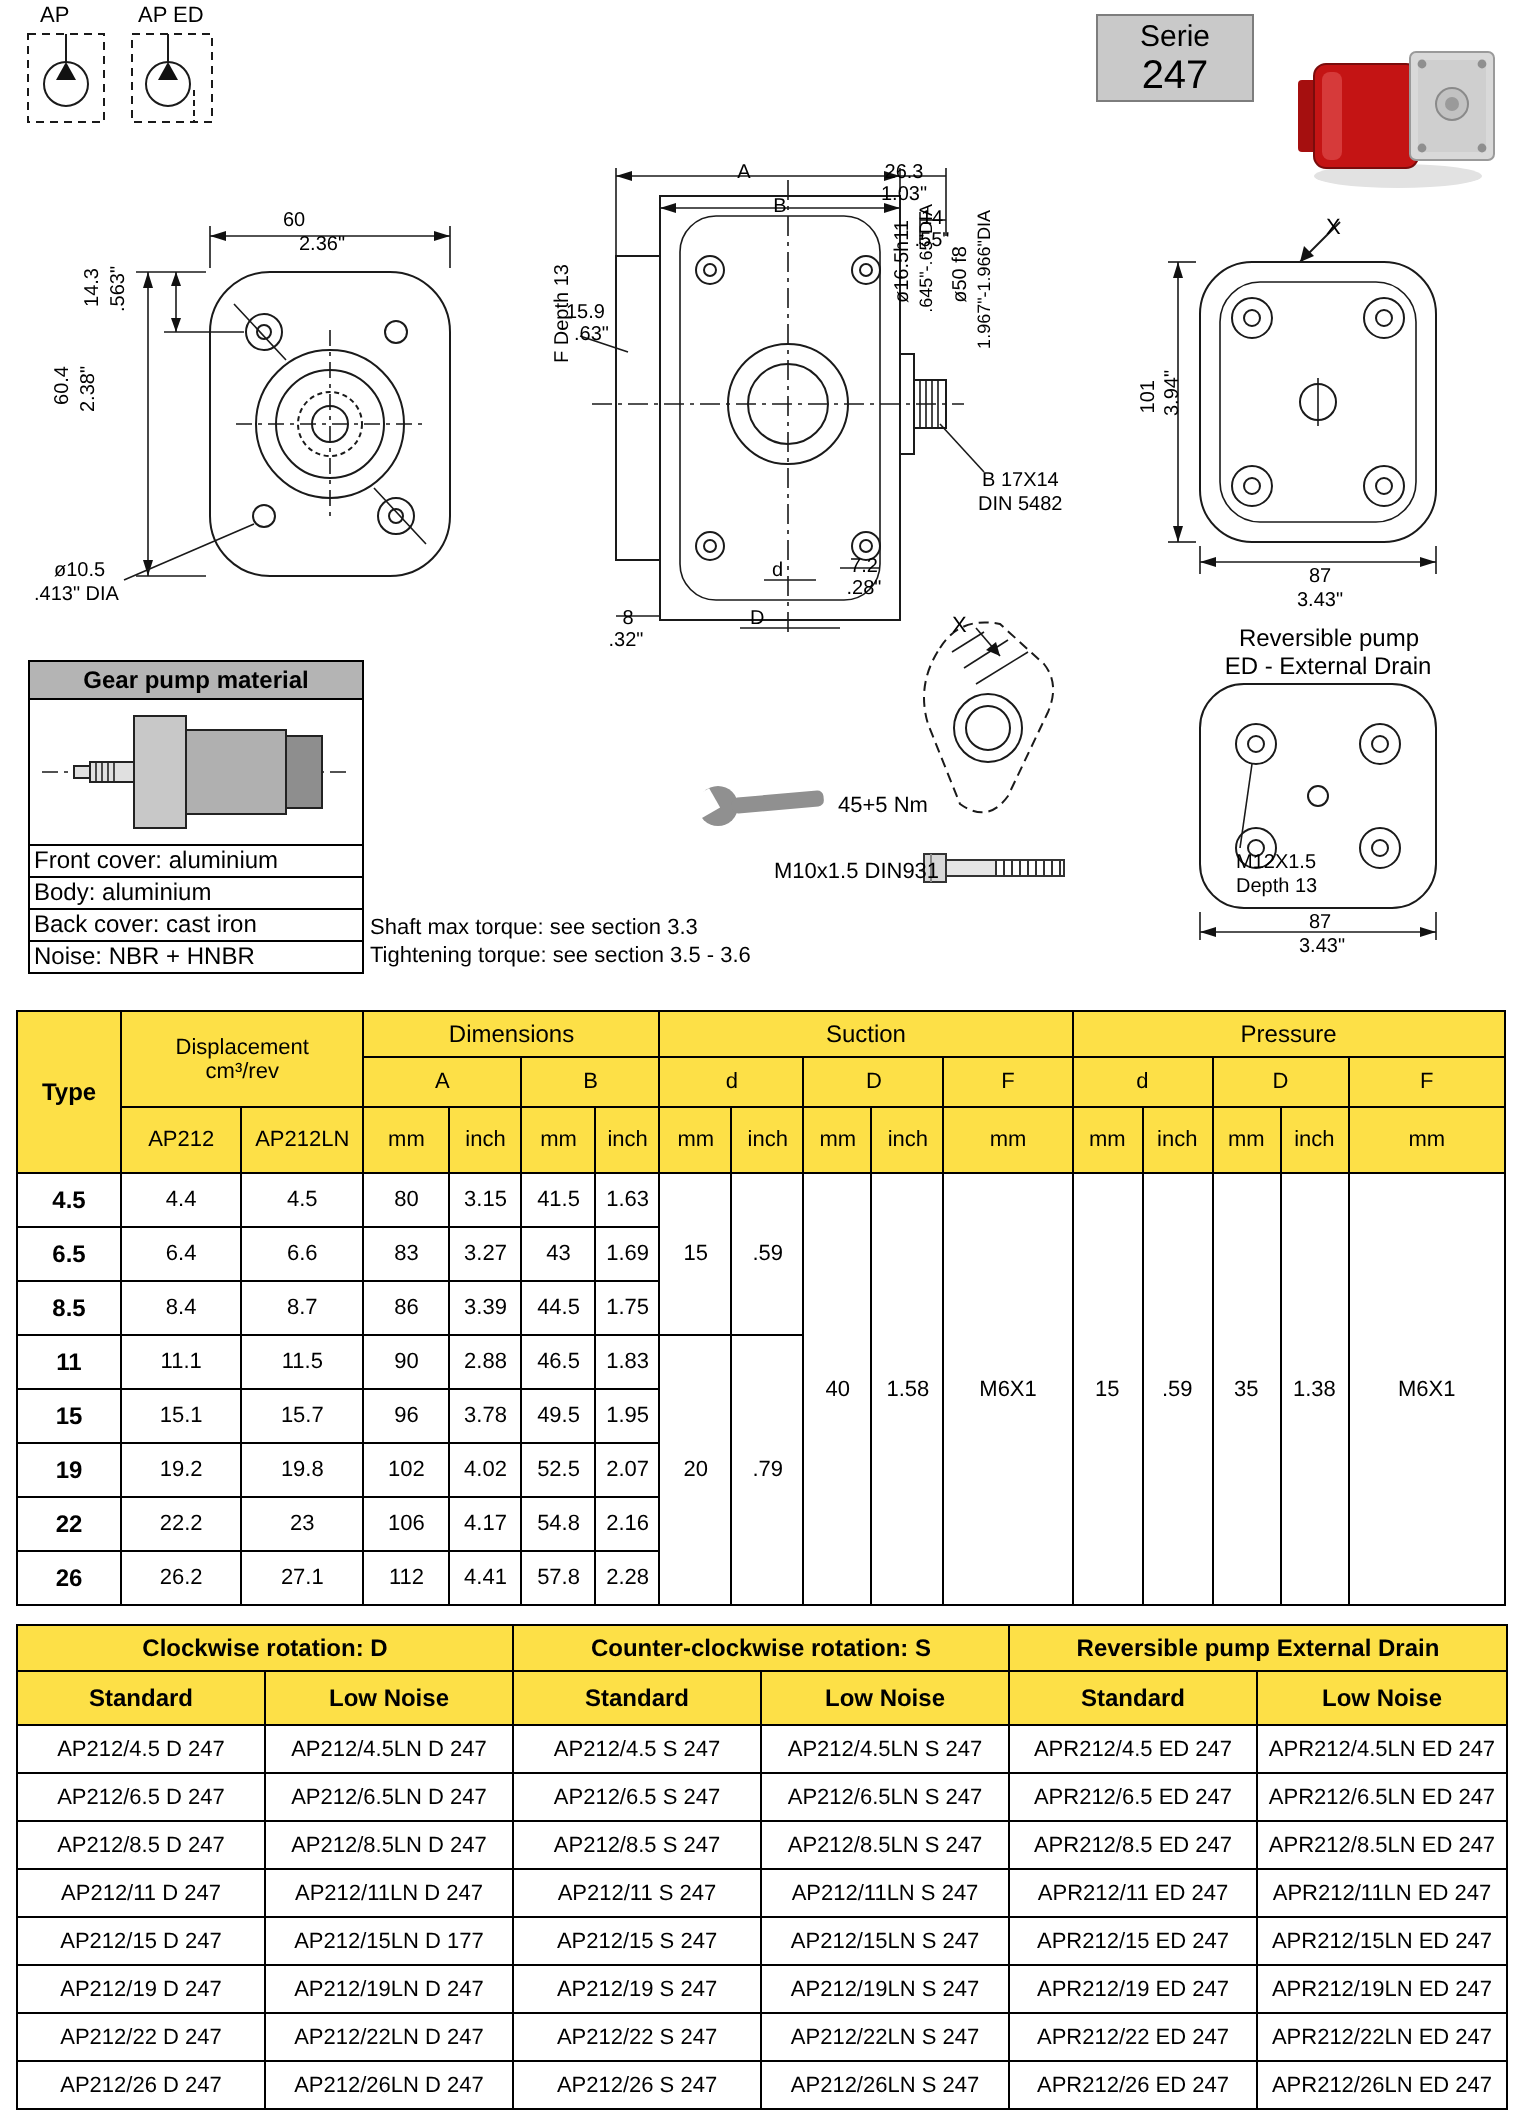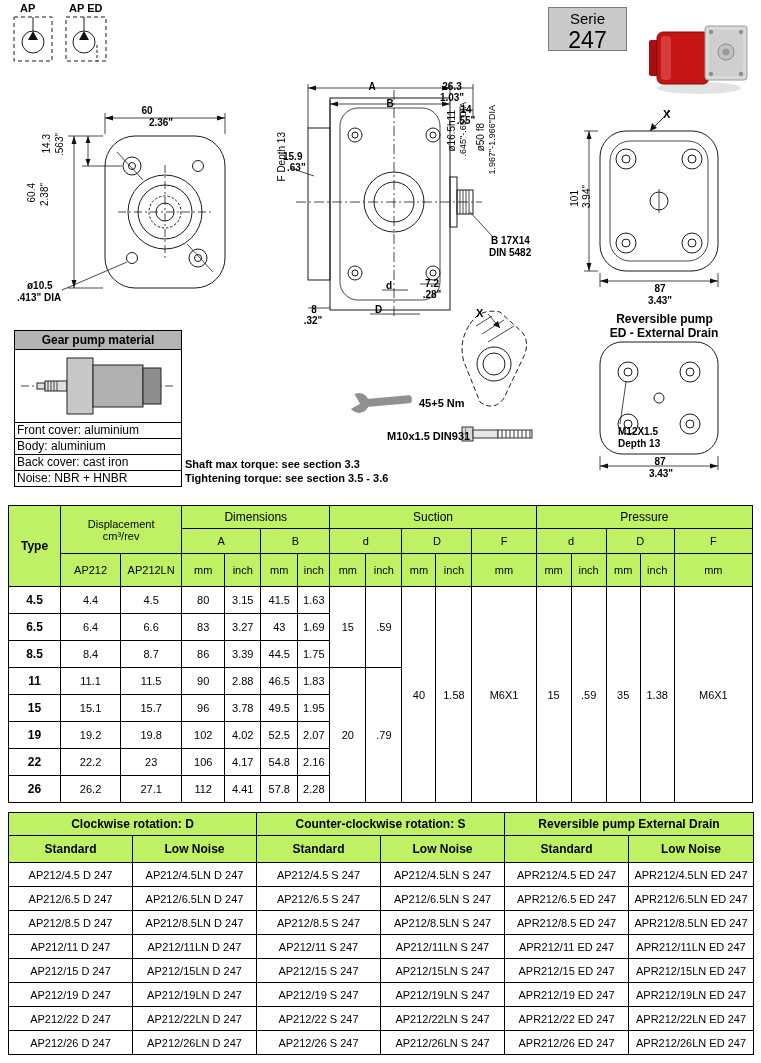--- a/index.html
+++ b/index.html
@@ -1,35 +1,35 @@
 <!DOCTYPE html>
 <html><head>
 <meta charset="utf-8">
 <style>
   html,body{margin:0;padding:0;}
   body{position:relative;width:761px;height:1063px;background:#fff;overflow:hidden;
        font-family:"Liberation Sans",sans-serif;color:#000;}
-  .lbl{position:absolute;font-size:10px;line-height:1.15;white-space:nowrap;font-weight:bold;}
+  .lbl{position:absolute;font-size:10px;line-height:1.15;white-space:nowrap;}
   .c{text-align:center;}
   .s11{font-size:11px;}
   .s12{font-size:12px;}
   .vlbl{position:absolute;writing-mode:vertical-rl;transform:rotate(180deg);
         font-size:10px;line-height:1;white-space:nowrap;}
   .vs9{font-size:9px;}
   svg{position:absolute;overflow:visible;}
   .ln{stroke:#1a1a1a;stroke-width:1;fill:none;}
   .thin{stroke-width:0.8;}
   .serie-badge{position:absolute;width:77px;height:40px;background:#c9c9c9;
                border:1px solid #7d7d7d;text-align:center;padding-top:2px;}
   .serie-l1{font-size:15px;}
-  .serie-l2{font-size:23px;}
+  .serie-l2{font-size:20px;}
   table{position:absolute;border-collapse:collapse;table-layout:fixed;background:#fff;}
   th,td{border:1px solid #000;text-align:center;vertical-align:middle;
         padding:0 1px;font-size:11px;font-weight:normal;overflow:hidden;}
-  th{background:#bef264;}
+  th{background:#fde047;}
   .grp{font-size:12px;}
   #dim-table thead tr:nth-child(1) th{height:22px;}
   #dim-table thead tr:nth-child(2) th{height:24px;}
   #dim-table thead tr:nth-child(3) th{height:32px;}
   #dim-table tbody td{height:26px;}
   #dim-table td.type-col{font-weight:bold;font-size:12px;}
   #order-table th{font-weight:bold;font-size:12px;}
   #order-table thead tr:nth-child(1) th{height:22px;}
   #order-table thead tr:nth-child(2) th{height:26px;}
   #order-table tbody td{height:23px;}
@@ -499,21 +499,21 @@
         <tr>
           <td>AP212/11 D 247</td>
           <td>AP212/11LN D 247</td>
           <td>AP212/11 S 247</td>
           <td>AP212/11LN S 247</td>
           <td>APR212/11 ED 247</td>
           <td>APR212/11LN ED 247</td>
         </tr>
         <tr>
           <td>AP212/15 D 247</td>
-          <td>AP212/15LN D 247</td>
+          <td>AP212/15LN D 177</td>
           <td>AP212/15 S 247</td>
           <td>AP212/15LN S 247</td>
           <td>APR212/15 ED 247</td>
           <td>APR212/15LN ED 247</td>
         </tr>
         <tr>
           <td>AP212/19 D 247</td>
           <td>AP212/19LN D 247</td>
           <td>AP212/19 S 247</td>
           <td>AP212/19LN S 247</td>

